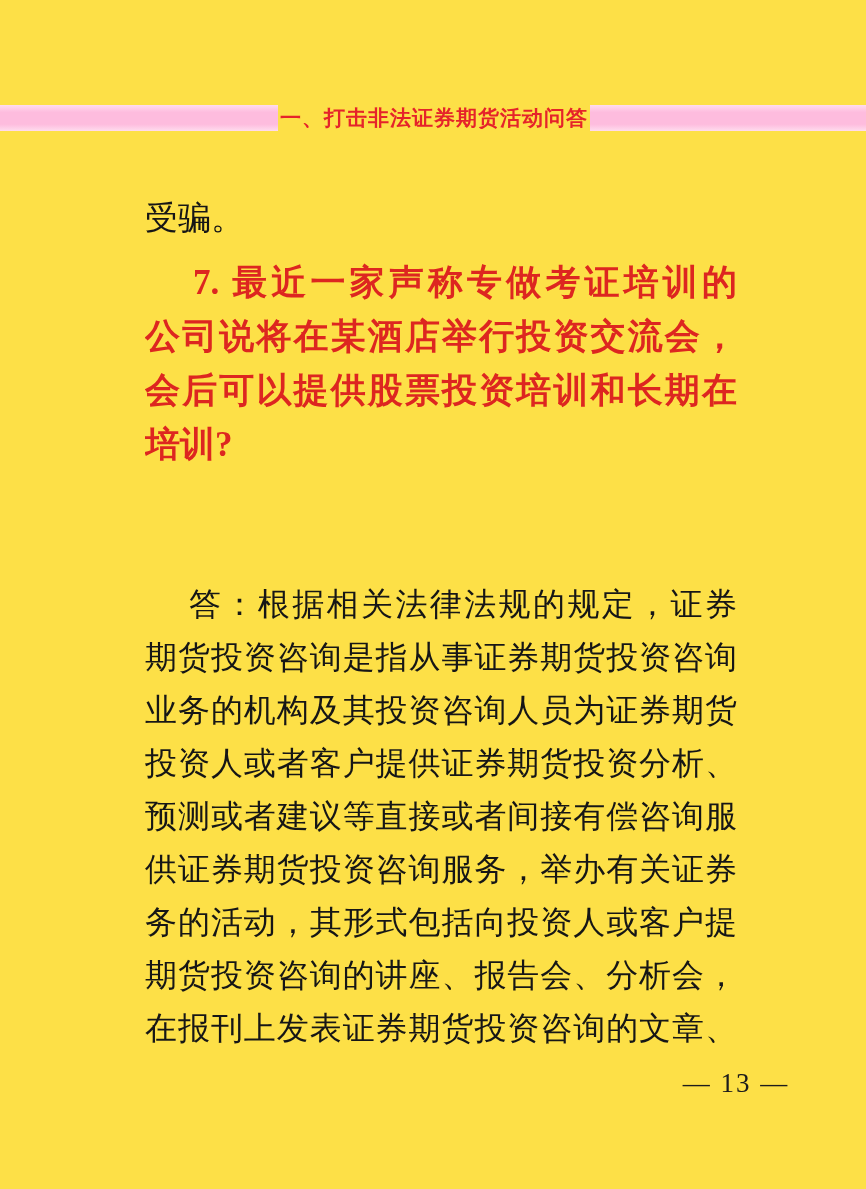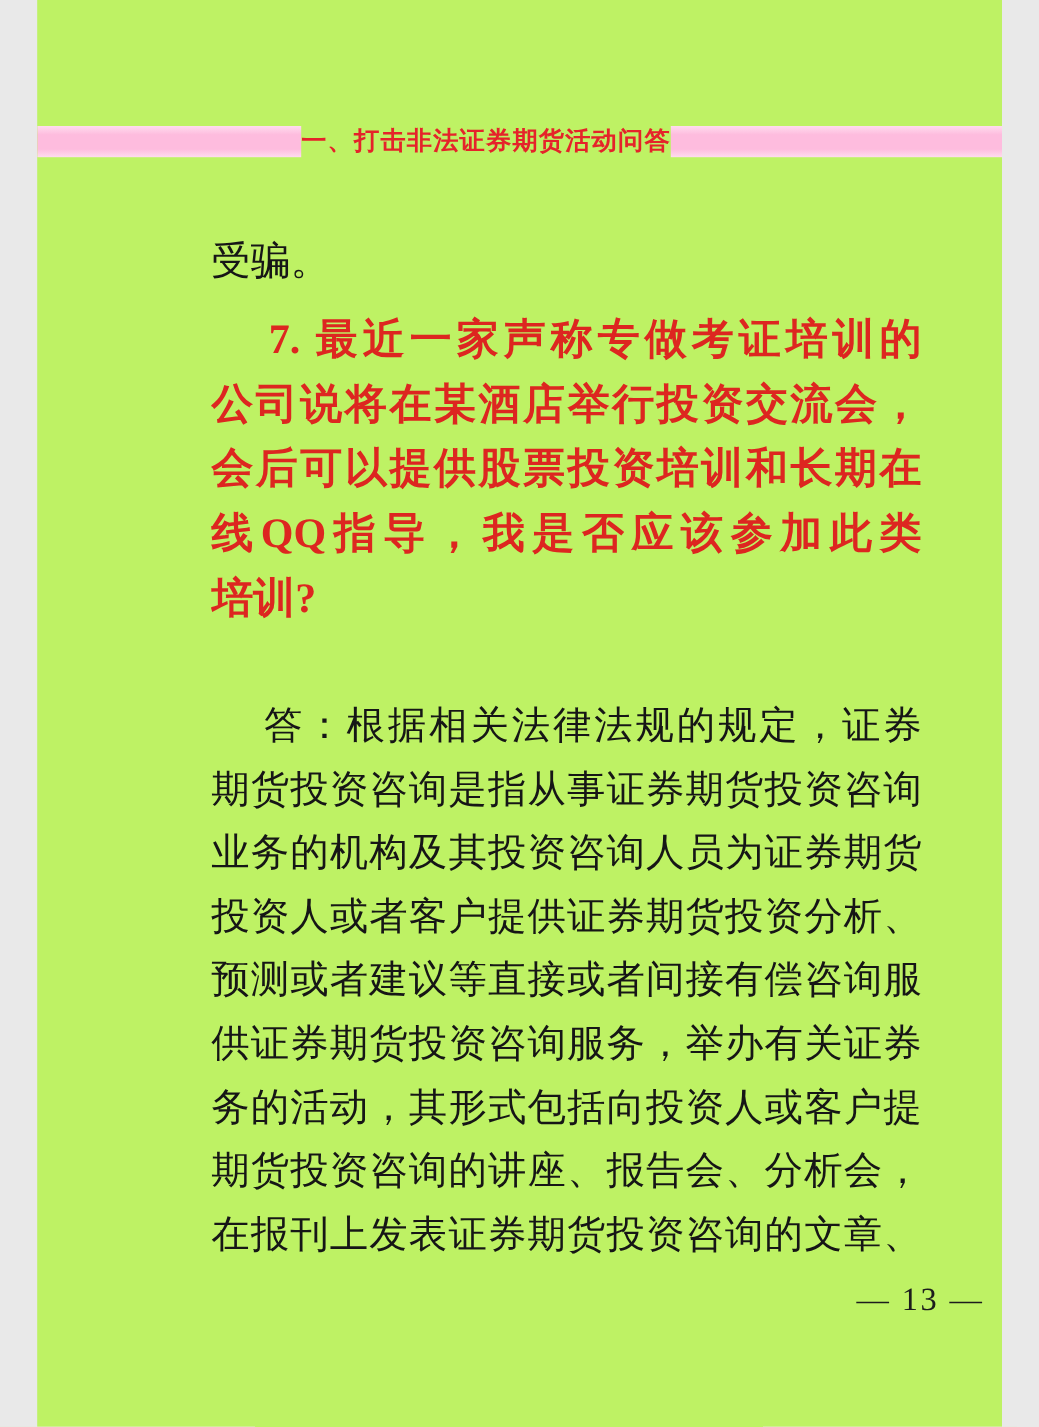--- a/index.html
+++ b/index.html
@@ -1,21 +1,21 @@
 <!DOCTYPE html>
 <html><head>
 <meta charset="utf-8">
 <style>
   html, body { margin: 0; padding: 0; background: #e9e9e9; }
   .page {
     position: relative;
-    width: 804px;
+    width: 866px;
     height: 1189px;
     margin: 0 auto;
-    background: #bef264;
+    background: #fde047;
     overflow: hidden;
     font-family: "Liberation Serif", "DejaVu Serif", serif;
   }
 
   
   .header {
     position: absolute;
     top: 104px; left: 0; right: 0;
     height: 28px;
     display: flex;
@@ -101,21 +101,20 @@
     <div class="header-title">一、打击非法证券期货活动问答</div>
     <div class="header-bar right"></div>
   </div>
 
   <p class="carryover">受骗。</p>
 
   <section class="question">
     <div class="jline first-q">7. 最近一家声称专做考证培训的</div>
     <div class="jline">公司说将在某酒店举行投资交流会，</div>
     <div class="jline">会后可以提供股票投资培训和长期在</div>
-    <div class="jline">线QQ指导，我是否应该参加此类</div>
     <div class="jline para-end">培训?</div>
   </section>
 
   <section class="answer">
     <div class="jline first-a">答：根据相关法律法规的规定，证券</div>
     <div class="jline">期货投资咨询是指从事证券期货投资咨询</div>
     <div class="jline">业务的机构及其投资咨询人员为证券期货</div>
     <div class="jline">投资人或者客户提供证券期货投资分析、</div>
     <div class="jline">预测或者建议等直接或者间接有偿咨询服</div>
     <div class="jline">供证券期货投资咨询服务，举办有关证券</div>

